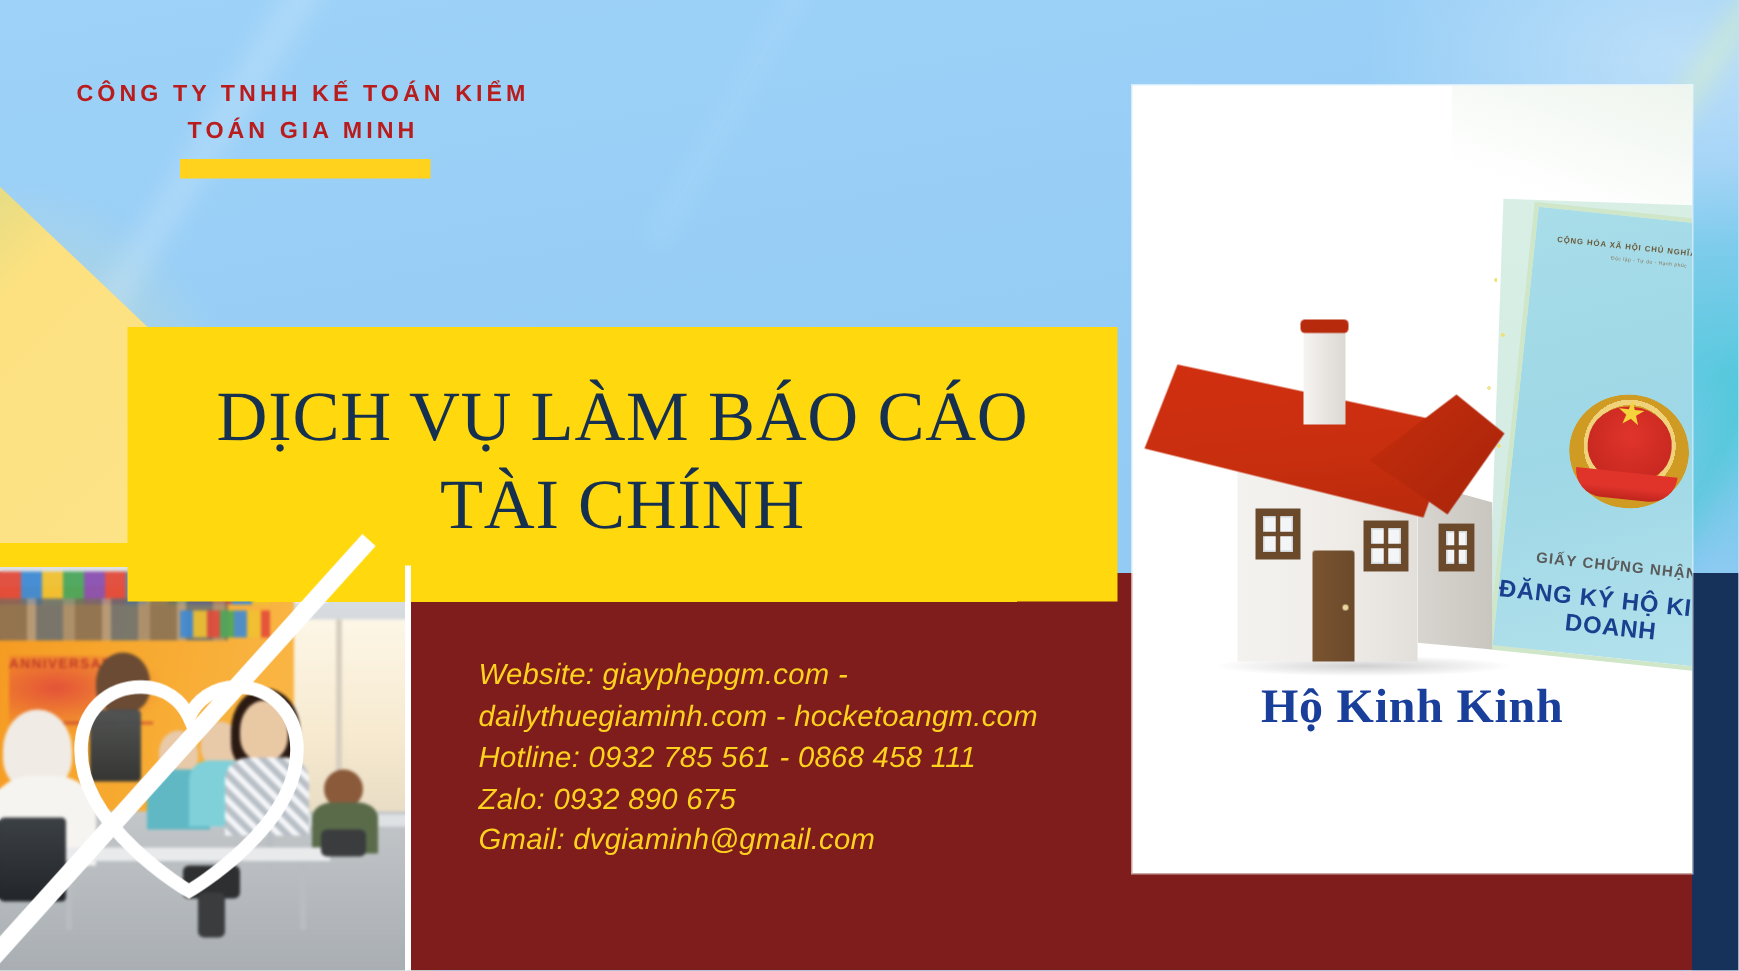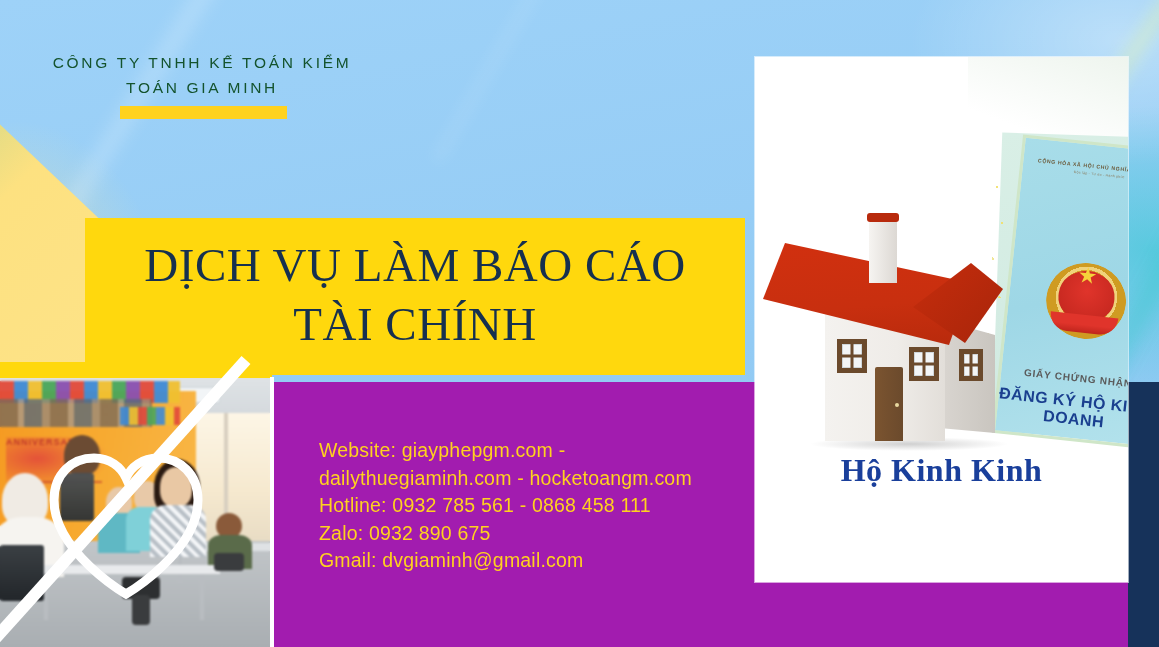--- a/index.html
+++ b/index.html
@@ -60,41 +60,41 @@
   }
 
   
   .company-block {
     position: absolute;
     left: 0; top: 50px;
     width: 404px;
     text-align: center;
   }
   .company-name {
-    color: #14532d;
+    color: #b91c1c;
     font-size: 15.5px;
-    font-weight: 400;
+    font-weight: 700;
     letter-spacing: 2.7px;
     line-height: 25px;
     text-transform: uppercase;
     white-space: pre-line;
     text-align: center;
   }
   .accent-bar {
     position: absolute;
     left: 120px; top: 106px;
     width: 167px; height: 13px;
     background: #ffd21e;
   }
 
   
   .headline-banner {
     position: absolute;
     left: 85px; top: 218px;
-    width: 660px; height: 157px;
+    width: 660px; height: 183px;
     background: #ffd80d;
     display: flex;
     align-items: center;
     justify-content: center;
     z-index: 6;
   }
   .headline-text {
     font-family: "Liberation Serif", serif;
     color: #16304f;
     font-size: 47px;
@@ -103,22 +103,23 @@
     letter-spacing: .5px;
     white-space: pre-line;
     padding-bottom: 4px;
   }
 
   
   .contact-panel {
     position: absolute;
     left: 272px; top: 382px;
     width: 887px; height: 265px;
-    background: #a21caf;
+    background: #7f1d1d;
     z-index: 4;
+    font-style: italic;
   }
   .contact-lines {
     position: absolute;
     left: 47px; top: 55px;
     color: #ffd21e;
     font-size: 19.5px;
     line-height: 27.5px;
     letter-spacing: .2px;
     white-space: pre-line;
   }

